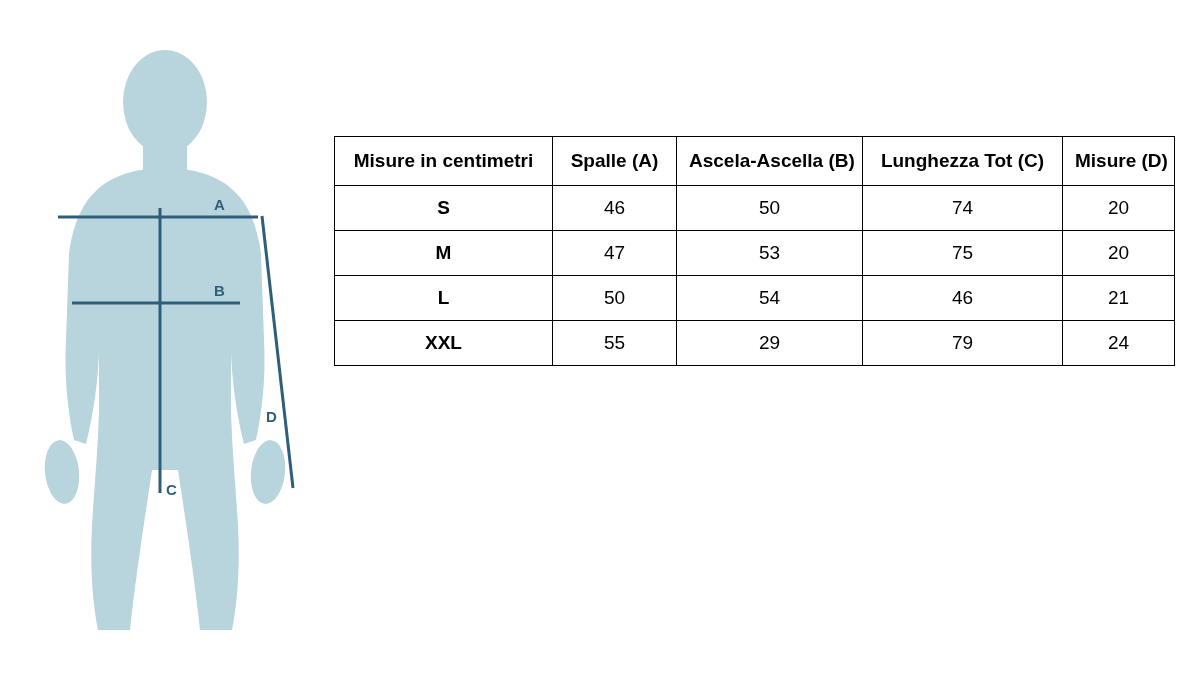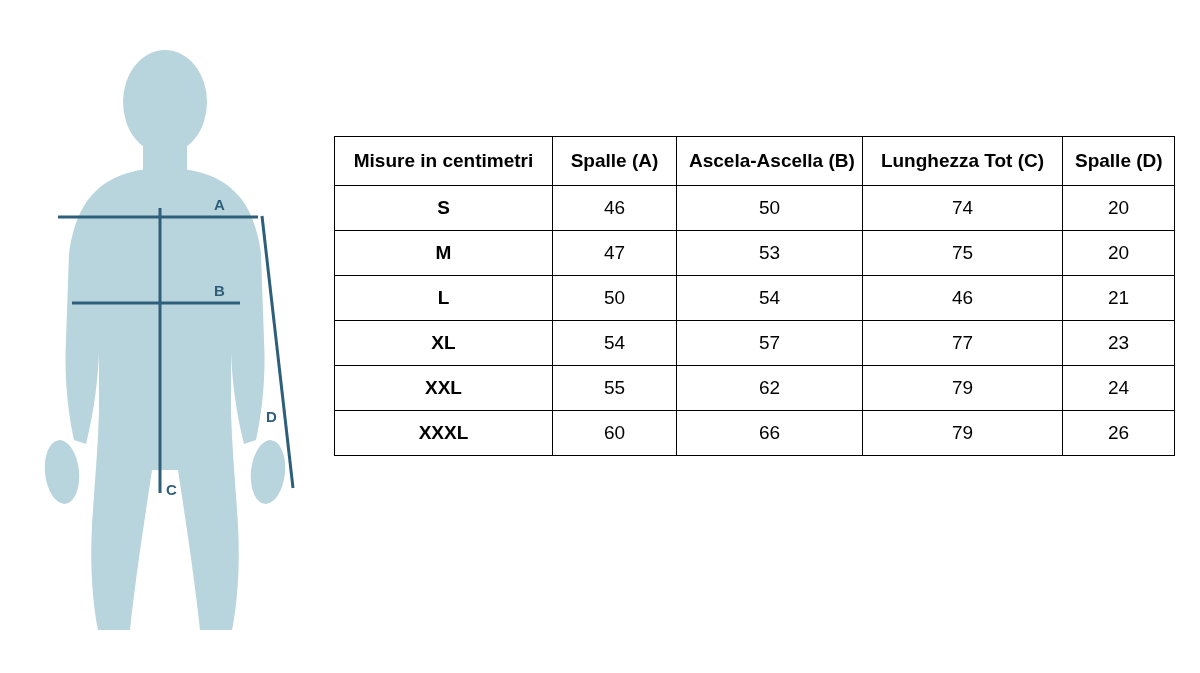--- a/index.html
+++ b/index.html
@@ -134,21 +134,21 @@
           <col class="c2">
           <col class="c3">
           <col class="c4">
       </colgroup>
       <thead>
         <tr>
           <th>Misure in centimetri</th>
           <th>Spalle (A)</th>
           <th>Ascela-Ascella (B)</th>
           <th>Lunghezza Tot (C)</th>
-          <th>Spalle (D)</th>
+          <th>Misure (D)</th>
         </tr>
       </thead>
       <tbody>
         <tr>
           <td class="size-name">S</td>
           <td>46</td>
           <td>50</td>
           <td>74</td>
           <td>20</td>
         </tr>
@@ -160,37 +160,23 @@
           <td>20</td>
         </tr>
         <tr>
           <td class="size-name">L</td>
           <td>50</td>
           <td>54</td>
           <td>46</td>
           <td>21</td>
         </tr>
         <tr>
-          <td class="size-name">XL</td>
-          <td>54</td>
-          <td>57</td>
-          <td>77</td>
-          <td>23</td>
-        </tr>
-        <tr>
           <td class="size-name">XXL</td>
           <td>55</td>
-          <td>62</td>
+          <td>29</td>
           <td>79</td>
           <td>24</td>
-        </tr>
-        <tr>
-          <td class="size-name">XXXL</td>
-          <td>60</td>
-          <td>66</td>
-          <td>79</td>
-          <td>26</td>
         </tr>
       </tbody>
     </table>
   </div>
 
 </div>
 
 </body></html>

